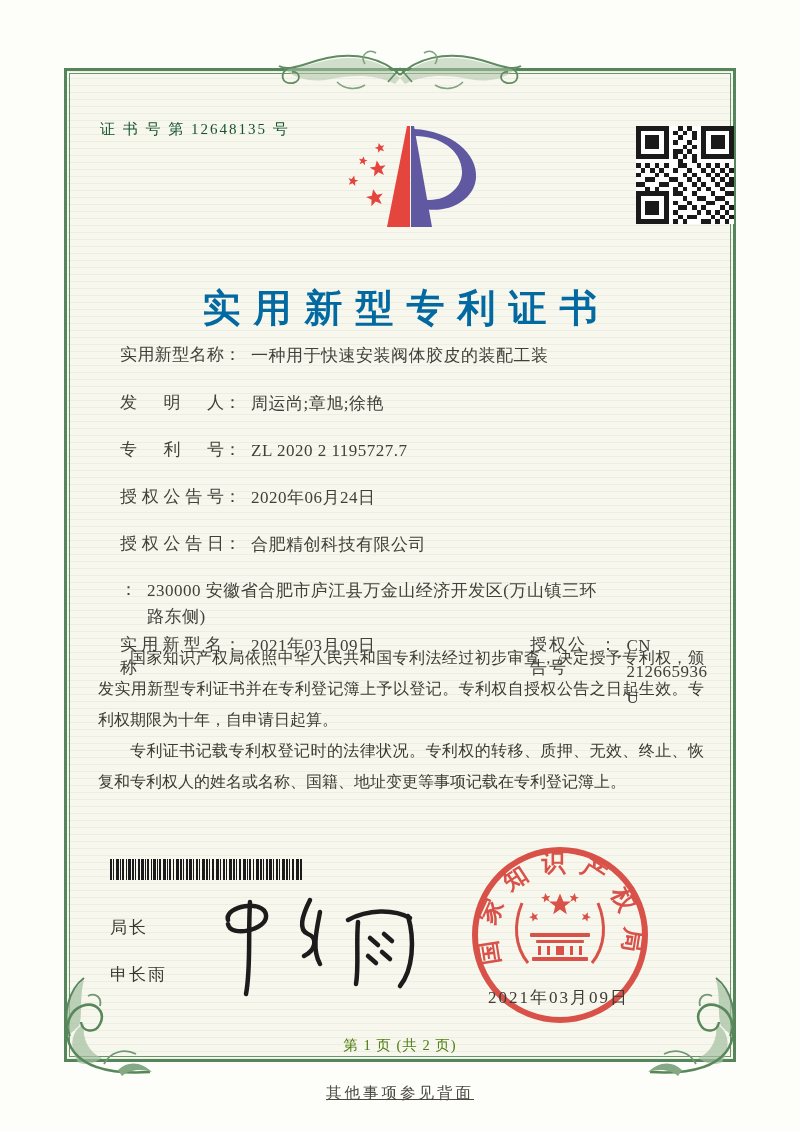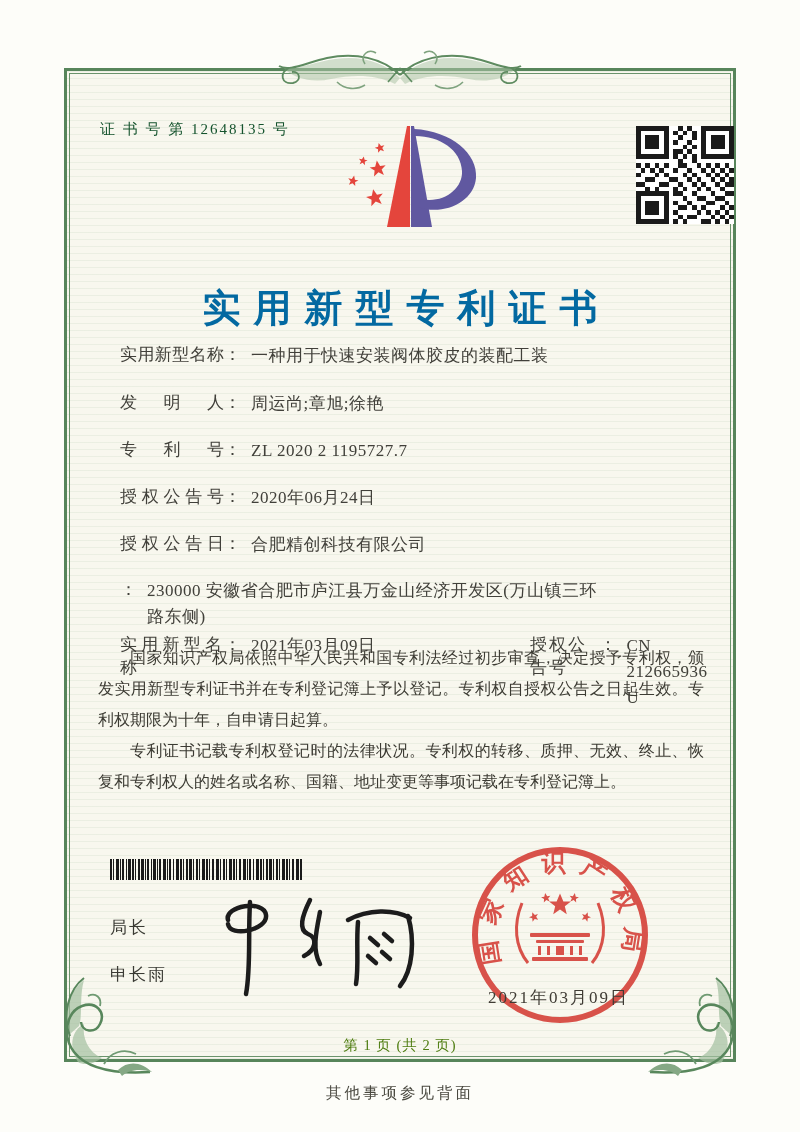--- a/index.html
+++ b/index.html
@@ -39,21 +39,21 @@
   .signer-name  { position:absolute; left:110px; top:949px; font-size:17px; color:#3a3a34;
                   font-family:"Liberation Sans","DejaVu Sans",sans-serif; letter-spacing:2px;margin-top:14px; }
   .signature { position:absolute; left:212px; top:886px; width:220px; height:115px; }
 
   .seal { position:absolute; left:468px; top:843px; width:184px; height:184px; opacity:.93; }
   .seal-date { position:absolute; left:488px; top:986px; font-size:17px; color:#3f3b34; letter-spacing:2px; }
 
   .page-info { position:absolute; left:0; top:1036px; width:100%; text-align:center;
                font-size:14.5px; color:#4d7c0f; letter-spacing:1px; }
   .footer-note { position:absolute; left:0; top:1083px; width:100%; text-align:center;
-                 font-size:15.5px; color:#4a4940; letter-spacing:3px; }
+                 font-size:15.5px; color:#4a4940; letter-spacing:3px;text-decoration:underline; }
 
   .orn-top { position:absolute; left:275px; top:38px; width:250px; height:62px; }
   .orn-bl  { position:absolute; left:48px;  top:972px; width:112px; height:112px; }
   .orn-br  { position:absolute; left:640px; top:972px; width:112px; height:112px; transform:scaleX(-1); }
 </style>
 </head>
 <body>
 
 <div class="page">
 

